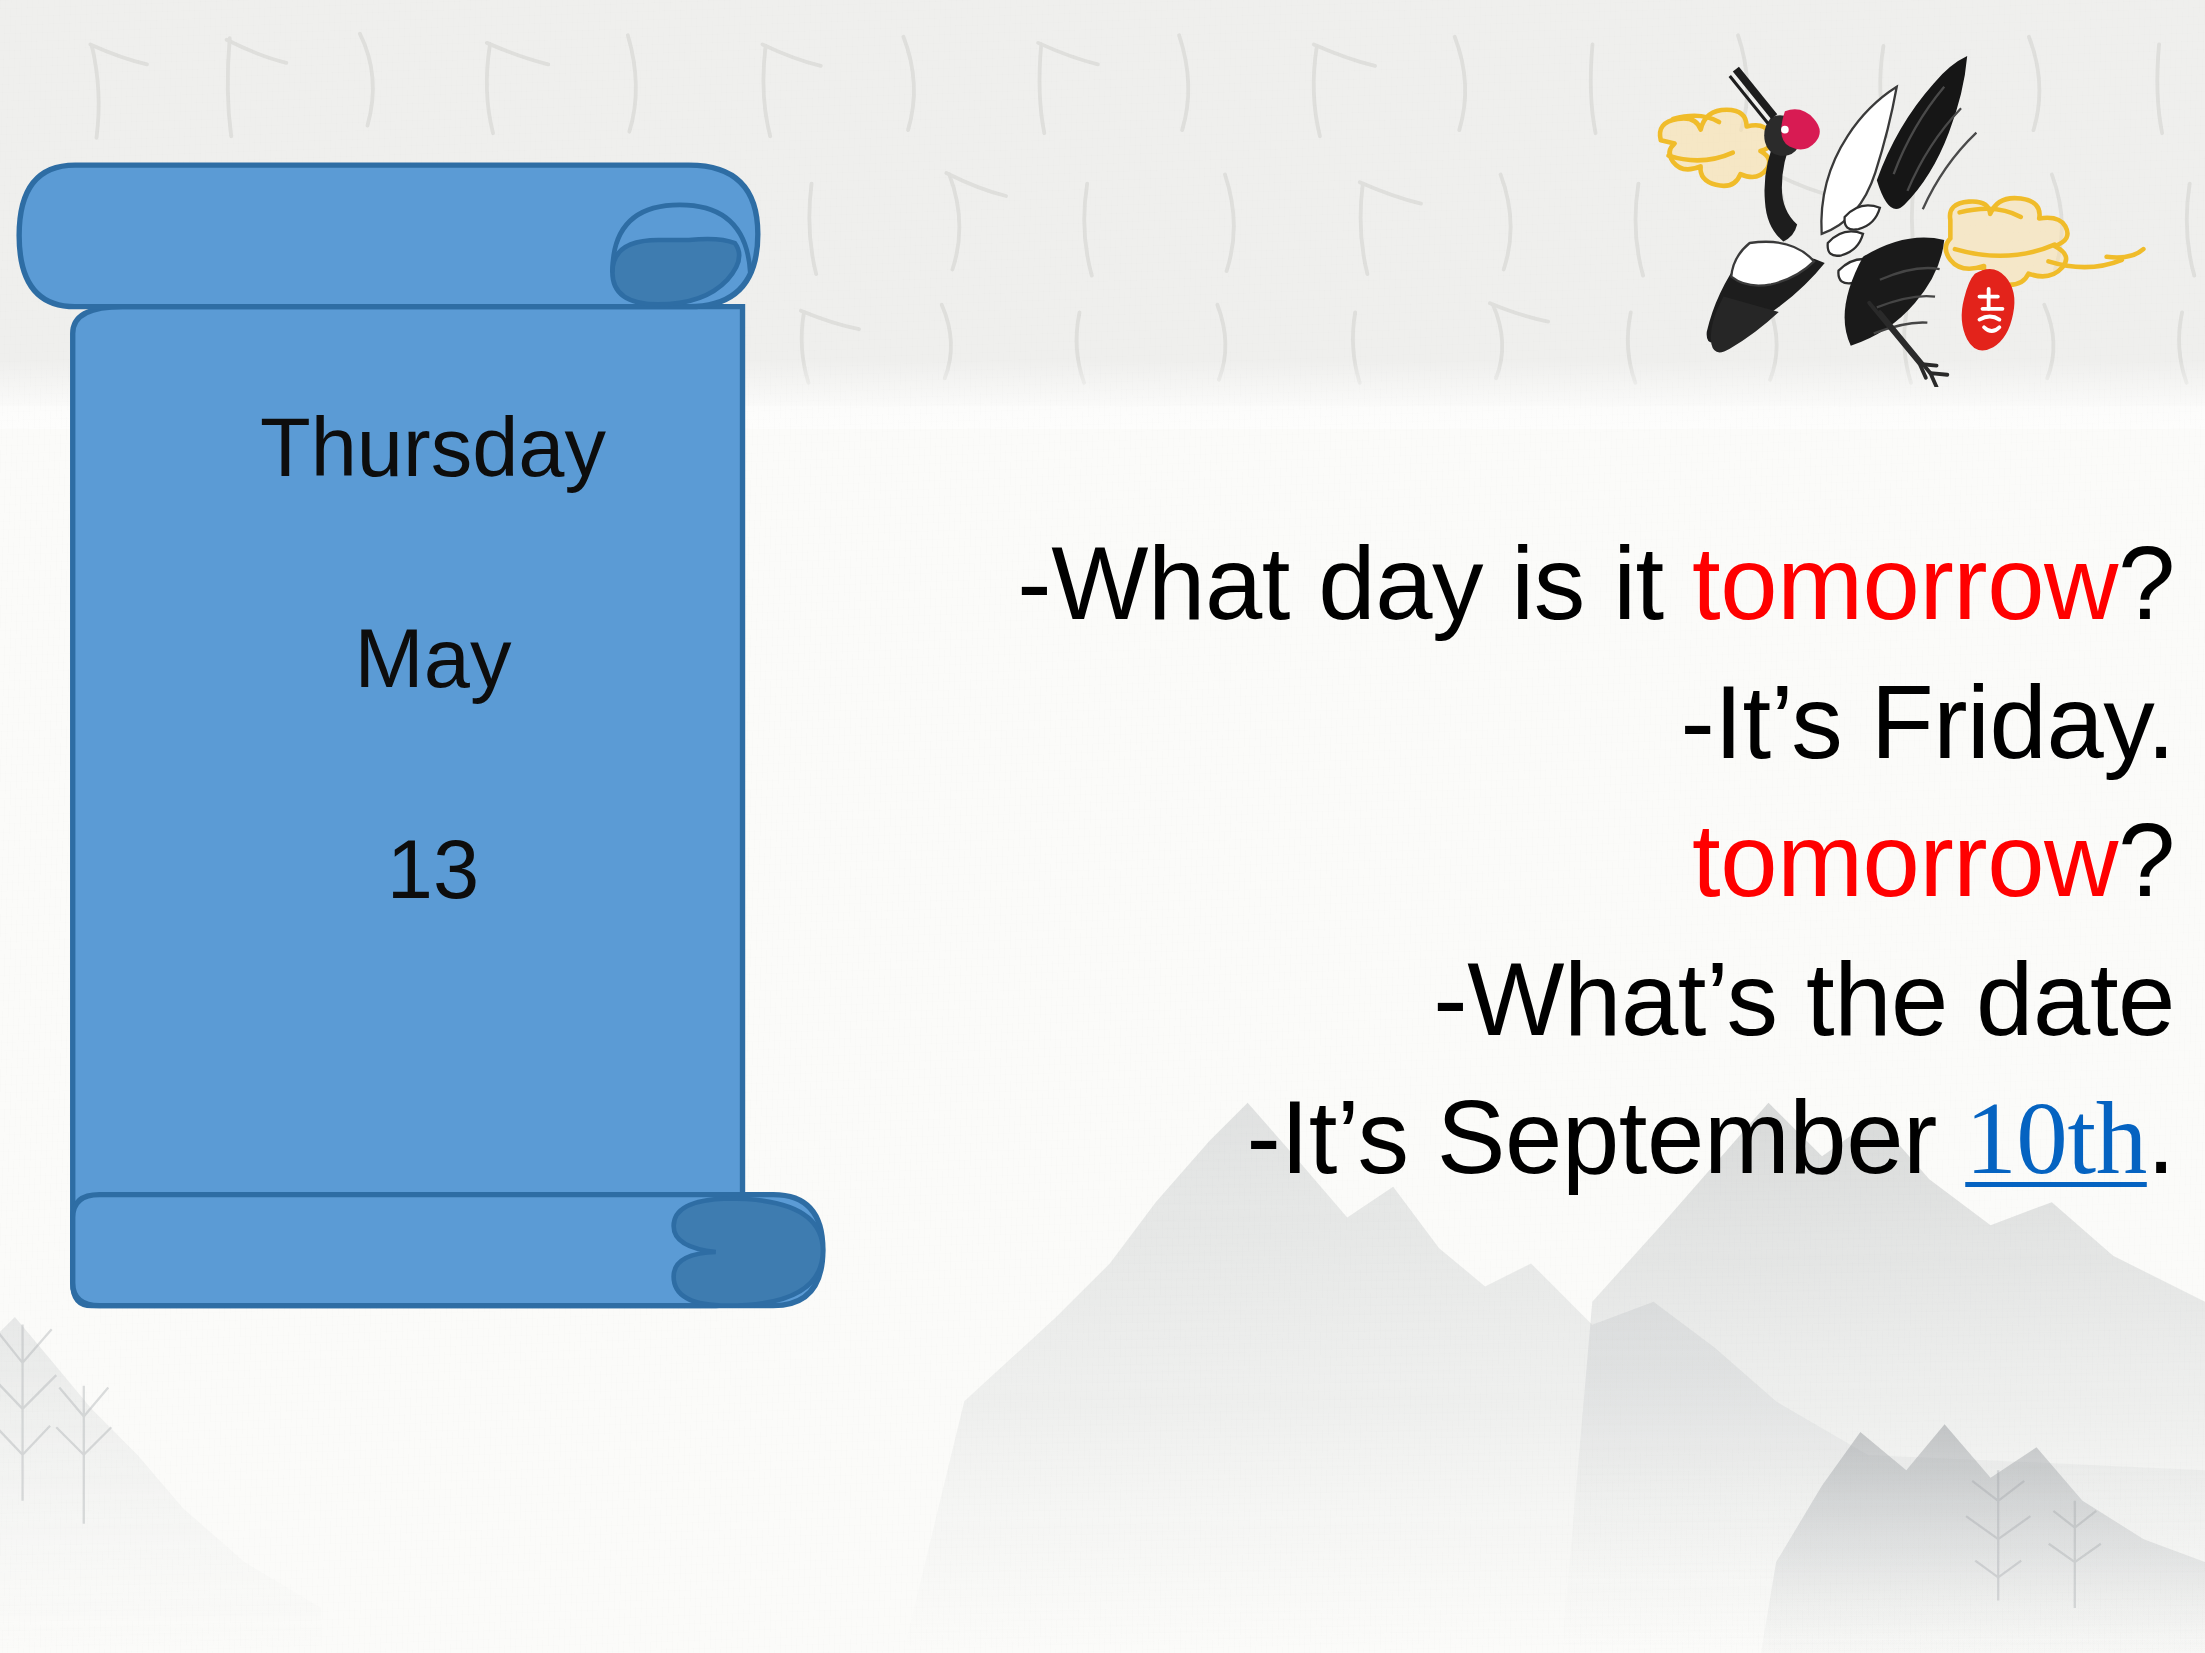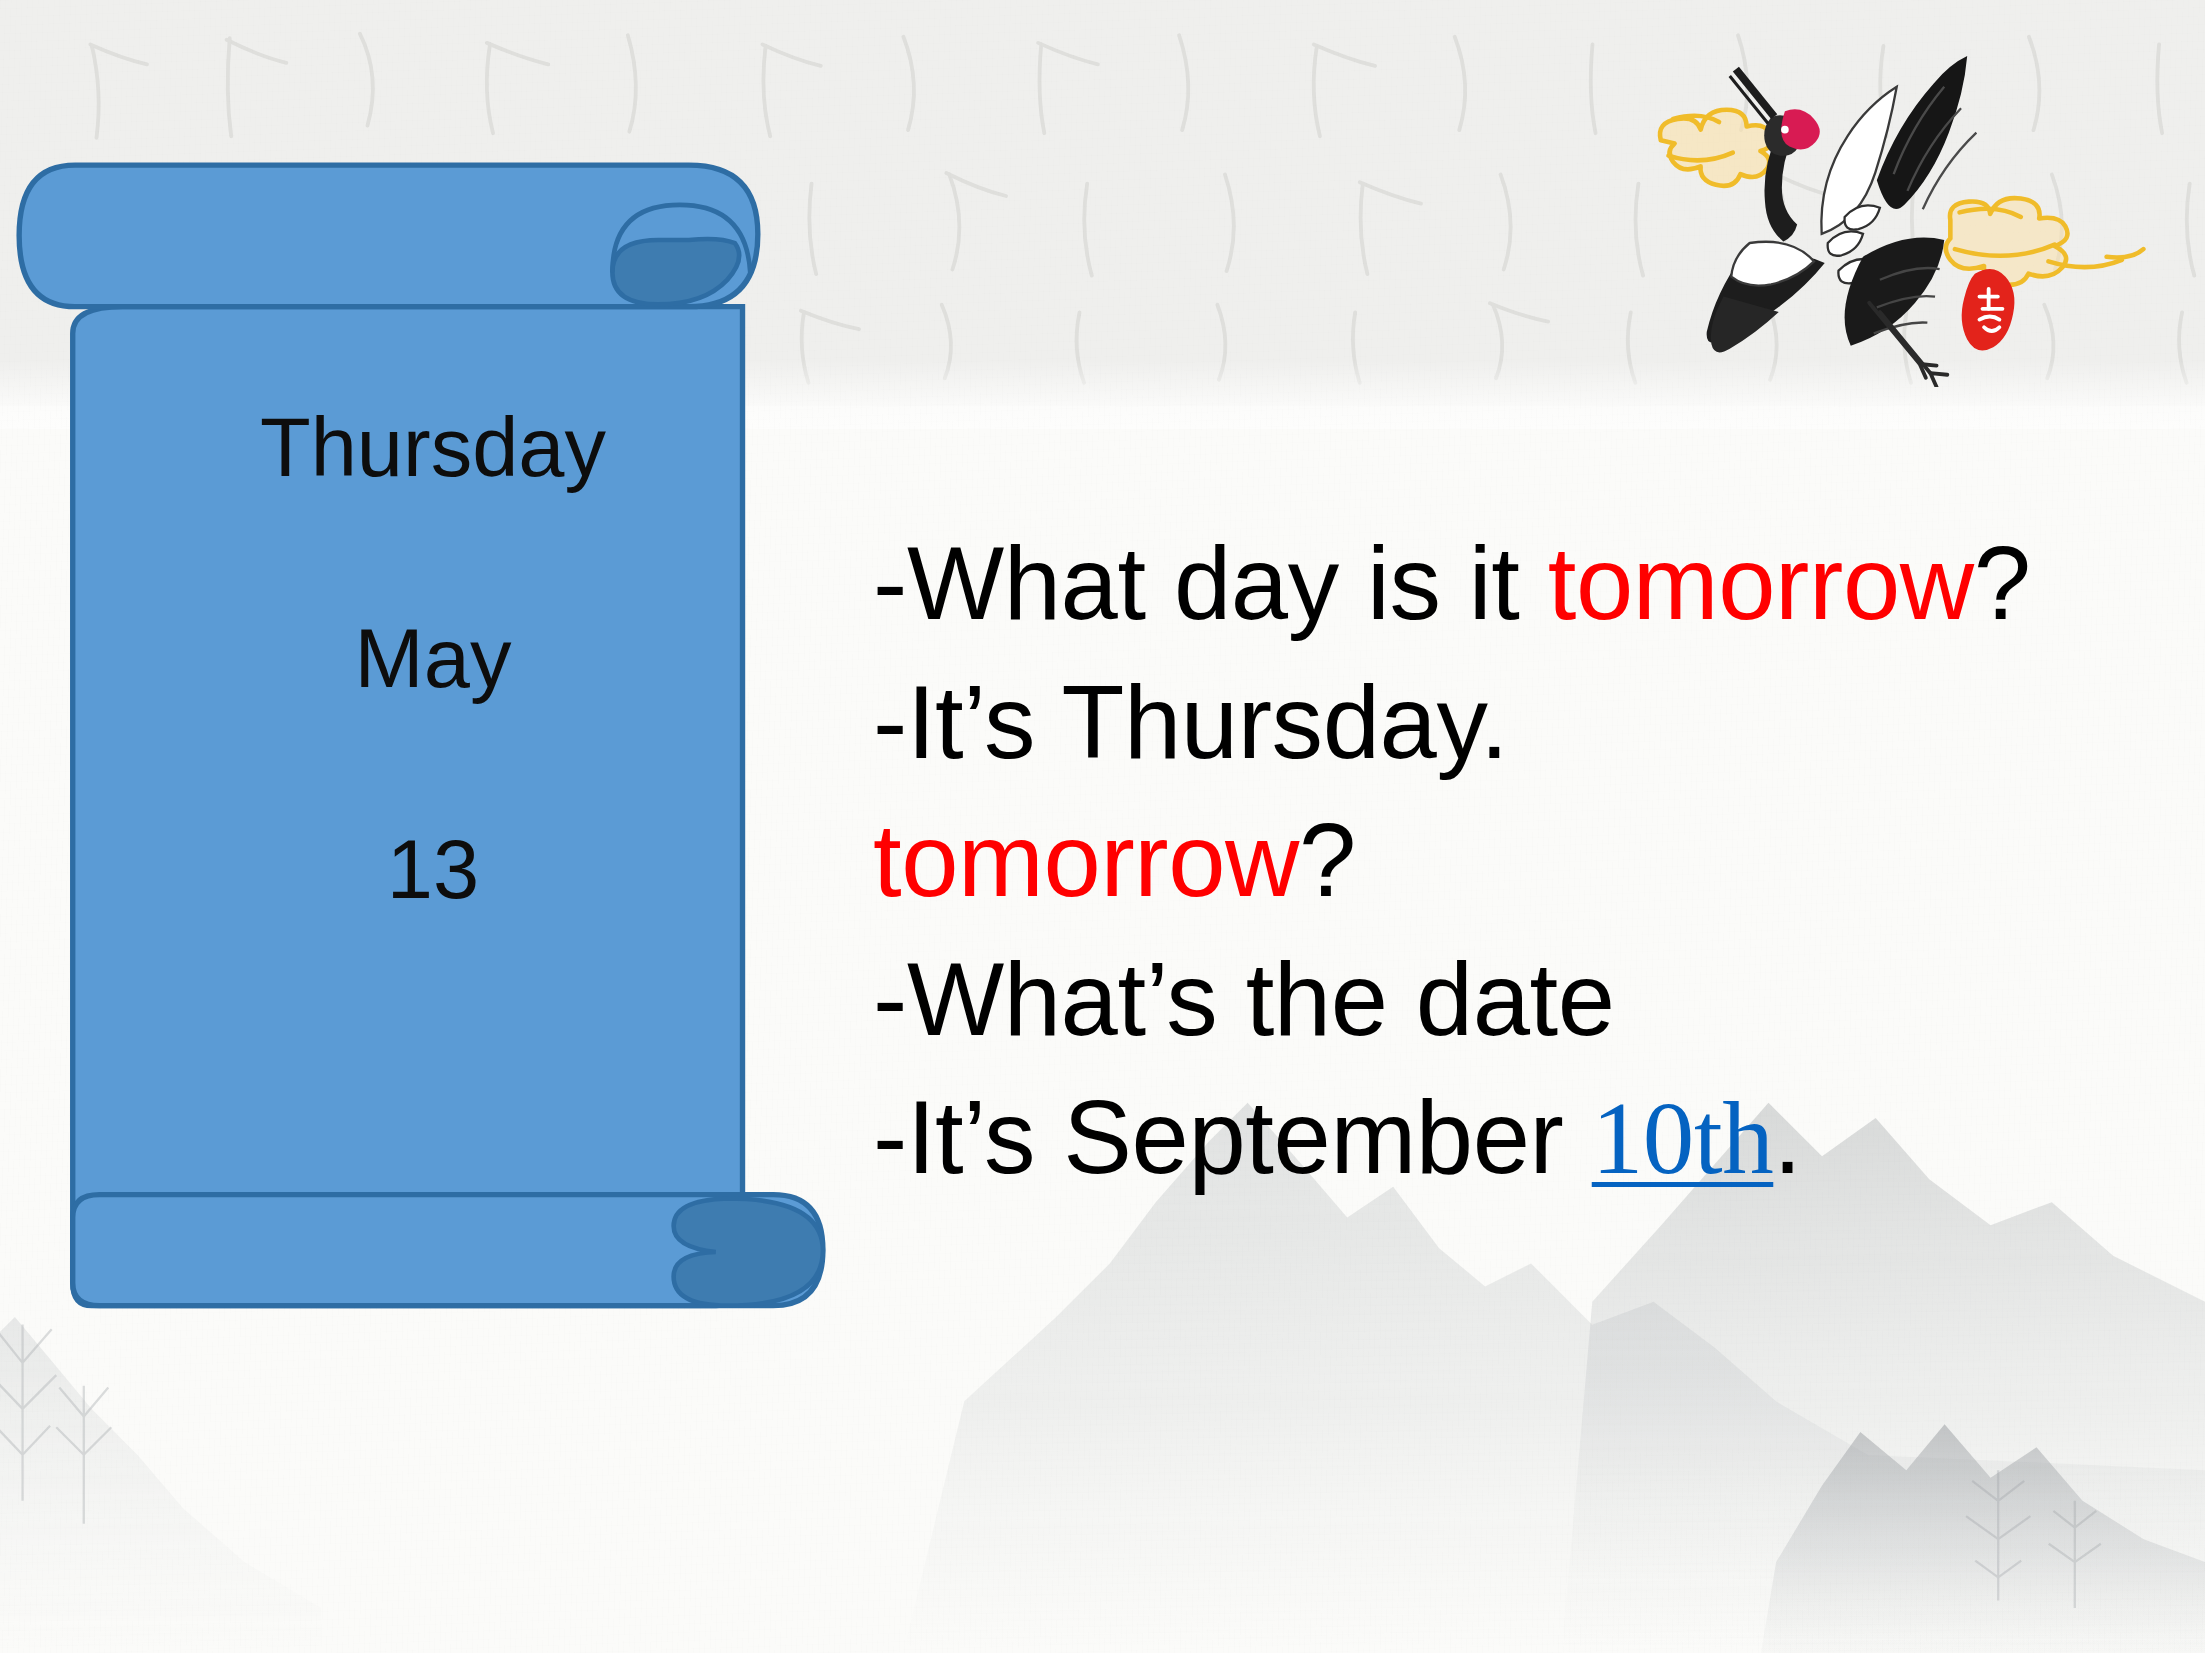--- a/index.html
+++ b/index.html
@@ -83,20 +83,21 @@
     left: 873px;
     top: 515px;
     width: 1302px;
     font-family: "Liberation Sans Narrow", "Liberation Sans", sans-serif;
     font-stretch: condensed;
     font-size: 103px;
     line-height: 1.345;
     color: #000000;
     letter-spacing: -0.4px;
     white-space: pre-wrap;
+    text-align: right;
   }
   .dialogue .hl-red { color: #ff0000; }
   .dialogue .hl-link {
     color: #0563c1;
     text-decoration: underline;
     text-decoration-thickness: 5.4px;
     text-underline-offset: 9.2px;
     font-stretch: normal;
     font-family: Liberation Serif, serif;
   }
@@ -337,16 +338,16 @@
   </svg>
 
   <div class="scroll-text">
     <span class="st-line">Thursday</span>
     <span class="st-gap"></span>
     <span class="st-line">May</span>
     <span class="st-gap"></span>
     <span class="st-line">13</span>
   </div>
 
-  <div class="dialogue" id="dialogue-block"><div><span>-What day is it </span><span class="hl-red">tomorrow</span><span>?</span></div><div><span>-It’s Thursday.</span></div><div><span class="hl-red">tomorrow</span><span>?</span></div><div><span>-What’s the date</span></div><div><span>-It’s September </span><span class="hl-link">10th</span><span>.</span></div></div>
+  <div class="dialogue" id="dialogue-block"><div><span>-What day is it </span><span class="hl-red">tomorrow</span><span>?</span></div><div><span>-It’s Friday.</span></div><div><span class="hl-red">tomorrow</span><span>?</span></div><div><span>-What’s the date</span></div><div><span>-It’s September </span><span class="hl-link">10th</span><span>.</span></div></div>
 
 </div>
 
 
 </body></html>

